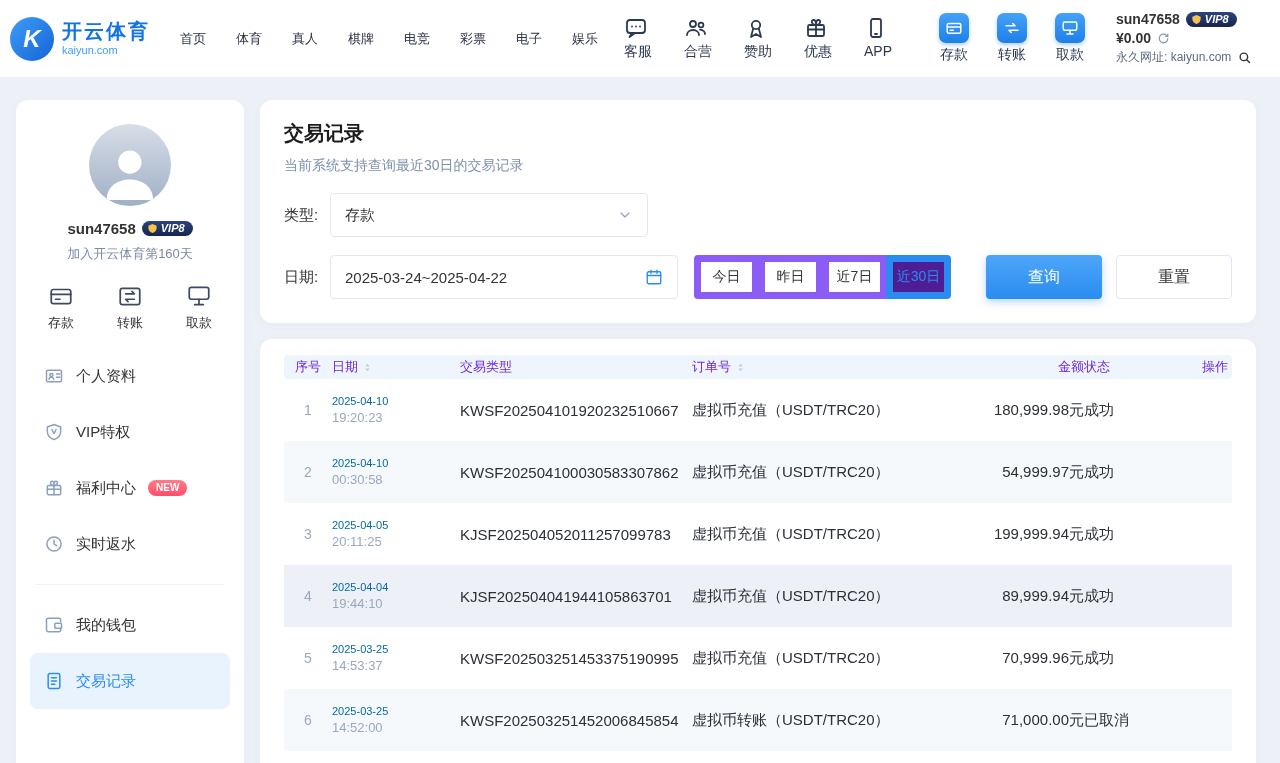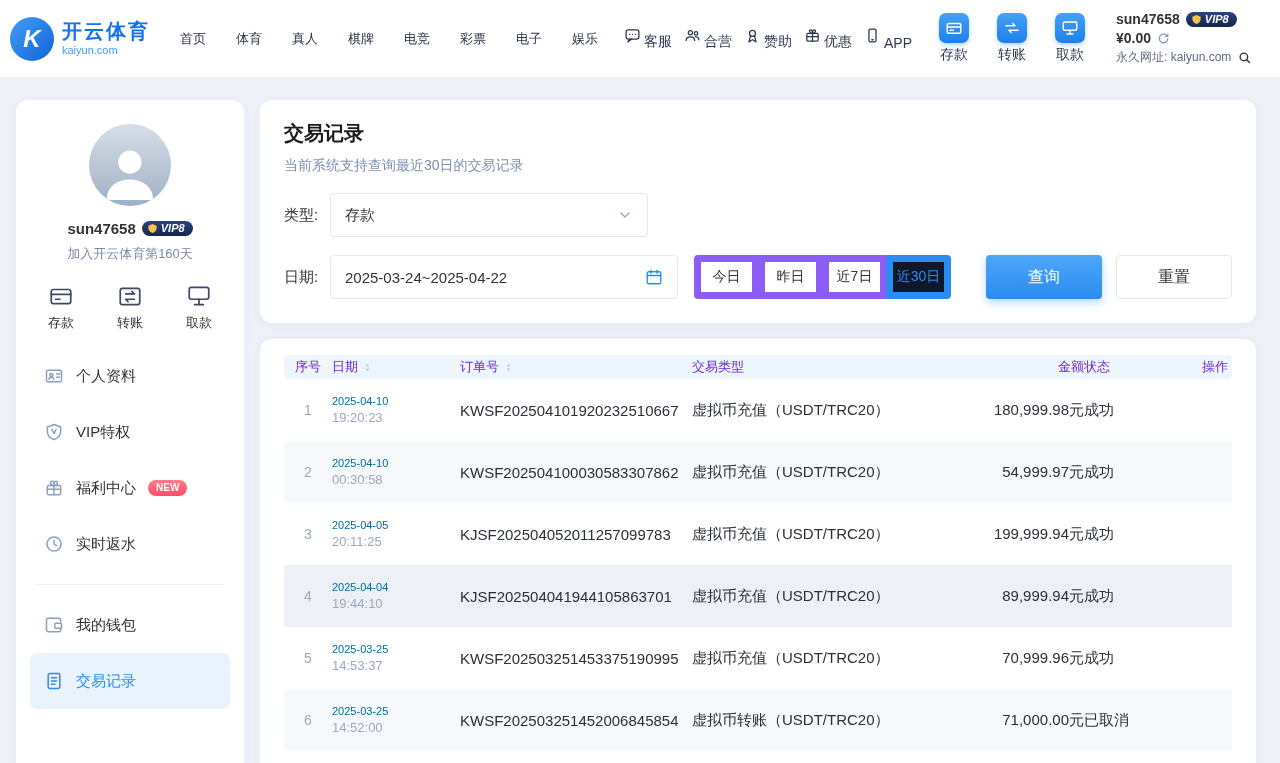--- a/index.html
+++ b/index.html
@@ -21,21 +21,21 @@
     background:linear-gradient(135deg,#3f9df6,#1464d8);
     color:#fff; font-weight:bold; font-size:24px; font-style:italic;
     display:flex; align-items:center; justify-content:center;
   }
   .logo-texts{ display:flex; flex-direction:column; line-height:1.1; }
   .logo-brand{ font-size:20px; font-weight:bold; color:#1273e6; letter-spacing:2px; }
   .logo-domain{ font-size:11px; color:#3f9df6; margin-top:2px; }
   .mainnav{ display:flex; gap:30px; margin-left:16px; }
   .mainnav a{ font-size:13px; color:#2b3244; text-decoration:none; font-weight:400; white-space:nowrap; }
   .utilities{ margin-left:auto; display:flex; gap:12px; }
-  .util{ width:48px; display:flex; flex-direction:row; align-items:flex-end; gap:3px; cursor:pointer; }
+  .util{ width:48px; display:flex; flex-direction:column; align-items:flex-start; gap:3px; cursor:pointer; }
   .util .uicon{ width:24px; height:24px; color:#2c3950; }
   .util .ulabel{ font-size:14px; color:#2c3950; white-space:nowrap; }
   .wallet-actions{ display:flex; gap:10px; margin-left:4px; }
   .wact{ width:48px; display:flex; flex-direction:column; align-items:center; gap:3px; cursor:pointer; }
   .wact .wicon{
     width:30px; height:30px; border-radius:7px;
     background:linear-gradient(180deg,#44a2f7,#1f7fe8);
     display:flex; align-items:center; justify-content:center; color:#fff;
     box-shadow:0 2px 4px rgba(31,127,232,.35);
   }
@@ -104,21 +104,21 @@
   .datebox{ width:348px; justify-content:space-between; margin-right:16px; }
   .cal-icon{ width:18px; height:18px; color:#2a8cf0; }
   .ranges{ display:flex; }
   .range-btn{
     width:65px; height:44px; background:#fff; border:7px solid #8b5cf6;
     font-size:14px; color:#333; cursor:pointer; margin-left:-1px; position:relative;
     font-family:inherit;
   }
   .range-btn:first-child{ margin-left:0; border-radius:4px 0 0 4px; }
   .range-btn:last-child{ border-radius:0 4px 4px 0; }
-  .range-btn.active{ color:#2a8cf0; border-color:#2a8cf0; z-index:1; background:#0f172a; }
+  .range-btn.active{ color:#2a8cf0; border-color:#2a8cf0; z-index:1; background:#4c1d95; }
   .f-spacer{ flex:1; }
   .btn{ height:44px; width:116px; border-radius:4px; font-size:16px; cursor:pointer; font-family:Liberation Serif, serif; }
   .btn-search{
     border:none; color:#fff;
     background:linear-gradient(180deg,#4ea6f8,#2a8cf0);
     box-shadow:0 3px 8px rgba(42,140,240,.35);
   }
   .btn-reset{ border:1px solid #e2e8f0; background:#fff; color:#333; margin-left:14px; }
 
   
@@ -439,28 +439,28 @@
     <section class="card table-card">
       <div class="thead">
         <div class="th th-no">序号</div>
         <div class="th">
           <span>日期</span>
           <svg class="sort-icon" viewBox="0 0 24 24">
               <path d="M7 10l5-6 5 6z" fill="#c2cfdf"></path>
               <path d="M7 14l5 6 5-6z" fill="#c2cfdf"></path>
             </svg>
         </div>
+        <div class="th">交易类型</div>
         <div class="th">
           <span>订单号</span>
           <svg class="sort-icon" viewBox="0 0 24 24">
               <path d="M7 10l5-6 5 6z" fill="#c2cfdf"></path>
               <path d="M7 14l5 6 5-6z" fill="#c2cfdf"></path>
             </svg>
         </div>
-        <div class="th">交易类型</div>
         <div class="th th-amount">金额</div>
         <div class="th">状态</div>
         <div class="th th-op">操作</div>
       </div>
 
       <div class="trow">
         <div class="c-no">1</div>
         <div class="c-date">
           <div class="d1">2025-04-10</div>
           <div class="d2">19:20:23</div>

